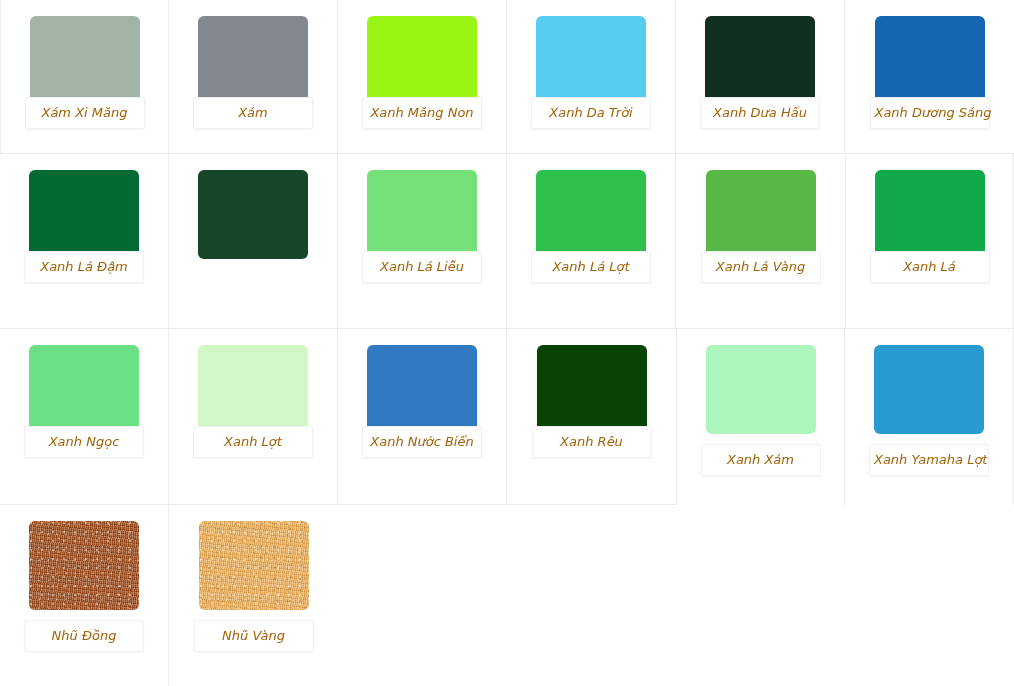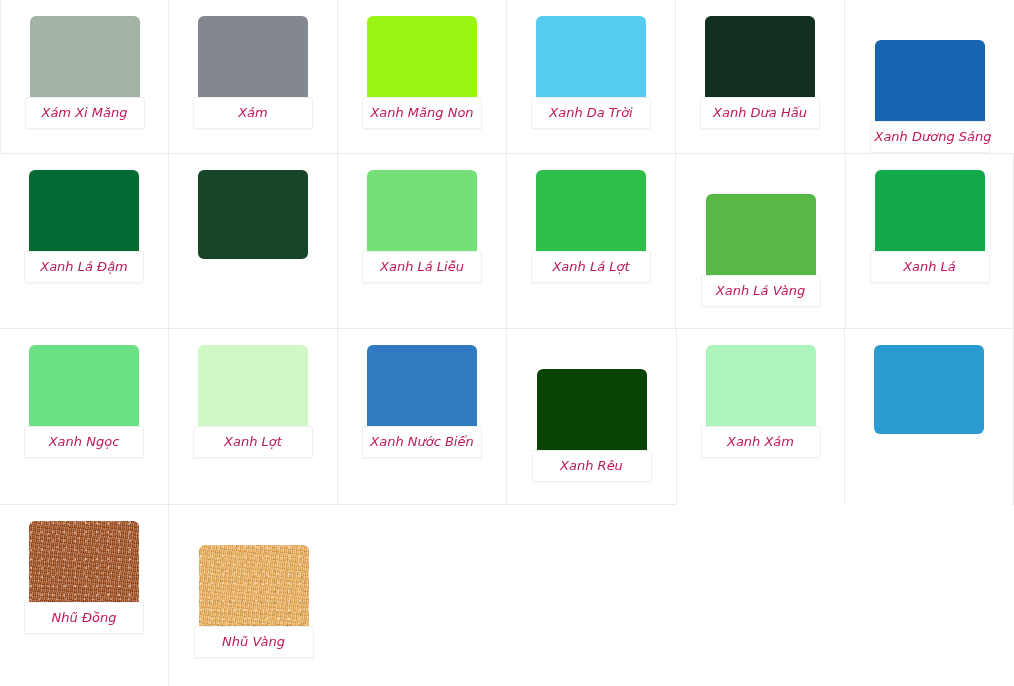--- a/index.html
+++ b/index.html
@@ -37,24 +37,24 @@
     overflow: hidden;
   }
   .swatch-cell.col-first {
     border-left: 1px solid #ebebeb;
   }
   .swatch-cell.row-first {
     border-top: none;
   }
   .swatch-cell.col-last {
     border-right: none;
-    margin-top: 24px;
   }
   .swatch-cell.row-last {
     border-bottom: none;
+    gap: 18px;
   }
 
   .swatch-chip {
     width: 110px;
     height: 89px;
     border-radius: 6px;
     background-color: #cccccc;
     flex: 0 0 auto;
   }
 
@@ -70,21 +70,21 @@
     text-align: center;
     position: relative;
     z-index: 2;
   }
 
   .swatch-label-text {
     font-family: "DejaVu Sans", "Liberation Sans", sans-serif;
     font-style: italic;
     font-size: 13px;
     line-height: 15px;
-    color: #be185d;
+    color: #a16207;
     white-space: nowrap;
   }
 
   
   .swatch-chip.textured {
     position: relative;
     overflow: hidden;
   }
   .swatch-chip.textured::before,
   .swatch-chip.textured::after {
@@ -225,20 +225,23 @@
       </div>
     </div>
     <div class="swatch-cell col-first row-last">
       <div class="swatch-chip" style="background-color: rgb(172, 245, 189);"></div>
       <div class="swatch-label-box">
         <div class="swatch-label-text">Xanh Xám</div>
       </div>
     </div>
     <div class="swatch-cell row-last">
       <div class="swatch-chip" style="background-color: rgb(42, 155, 209);"></div>
+      <div class="swatch-label-box">
+        <div class="swatch-label-text">Xanh Yamaha Lợt</div>
+      </div>
     </div>
     <div class="swatch-cell row-last">
       <div class="swatch-chip textured" style="background-color: rgb(156, 68, 16);"></div>
       <div class="swatch-label-box">
         <div class="swatch-label-text">Nhũ Đồng</div>
       </div>
     </div>
     <div class="swatch-cell col-last row-last">
       <div class="swatch-chip textured" style="background-color: rgb(238, 171, 79);"></div>
       <div class="swatch-label-box">

